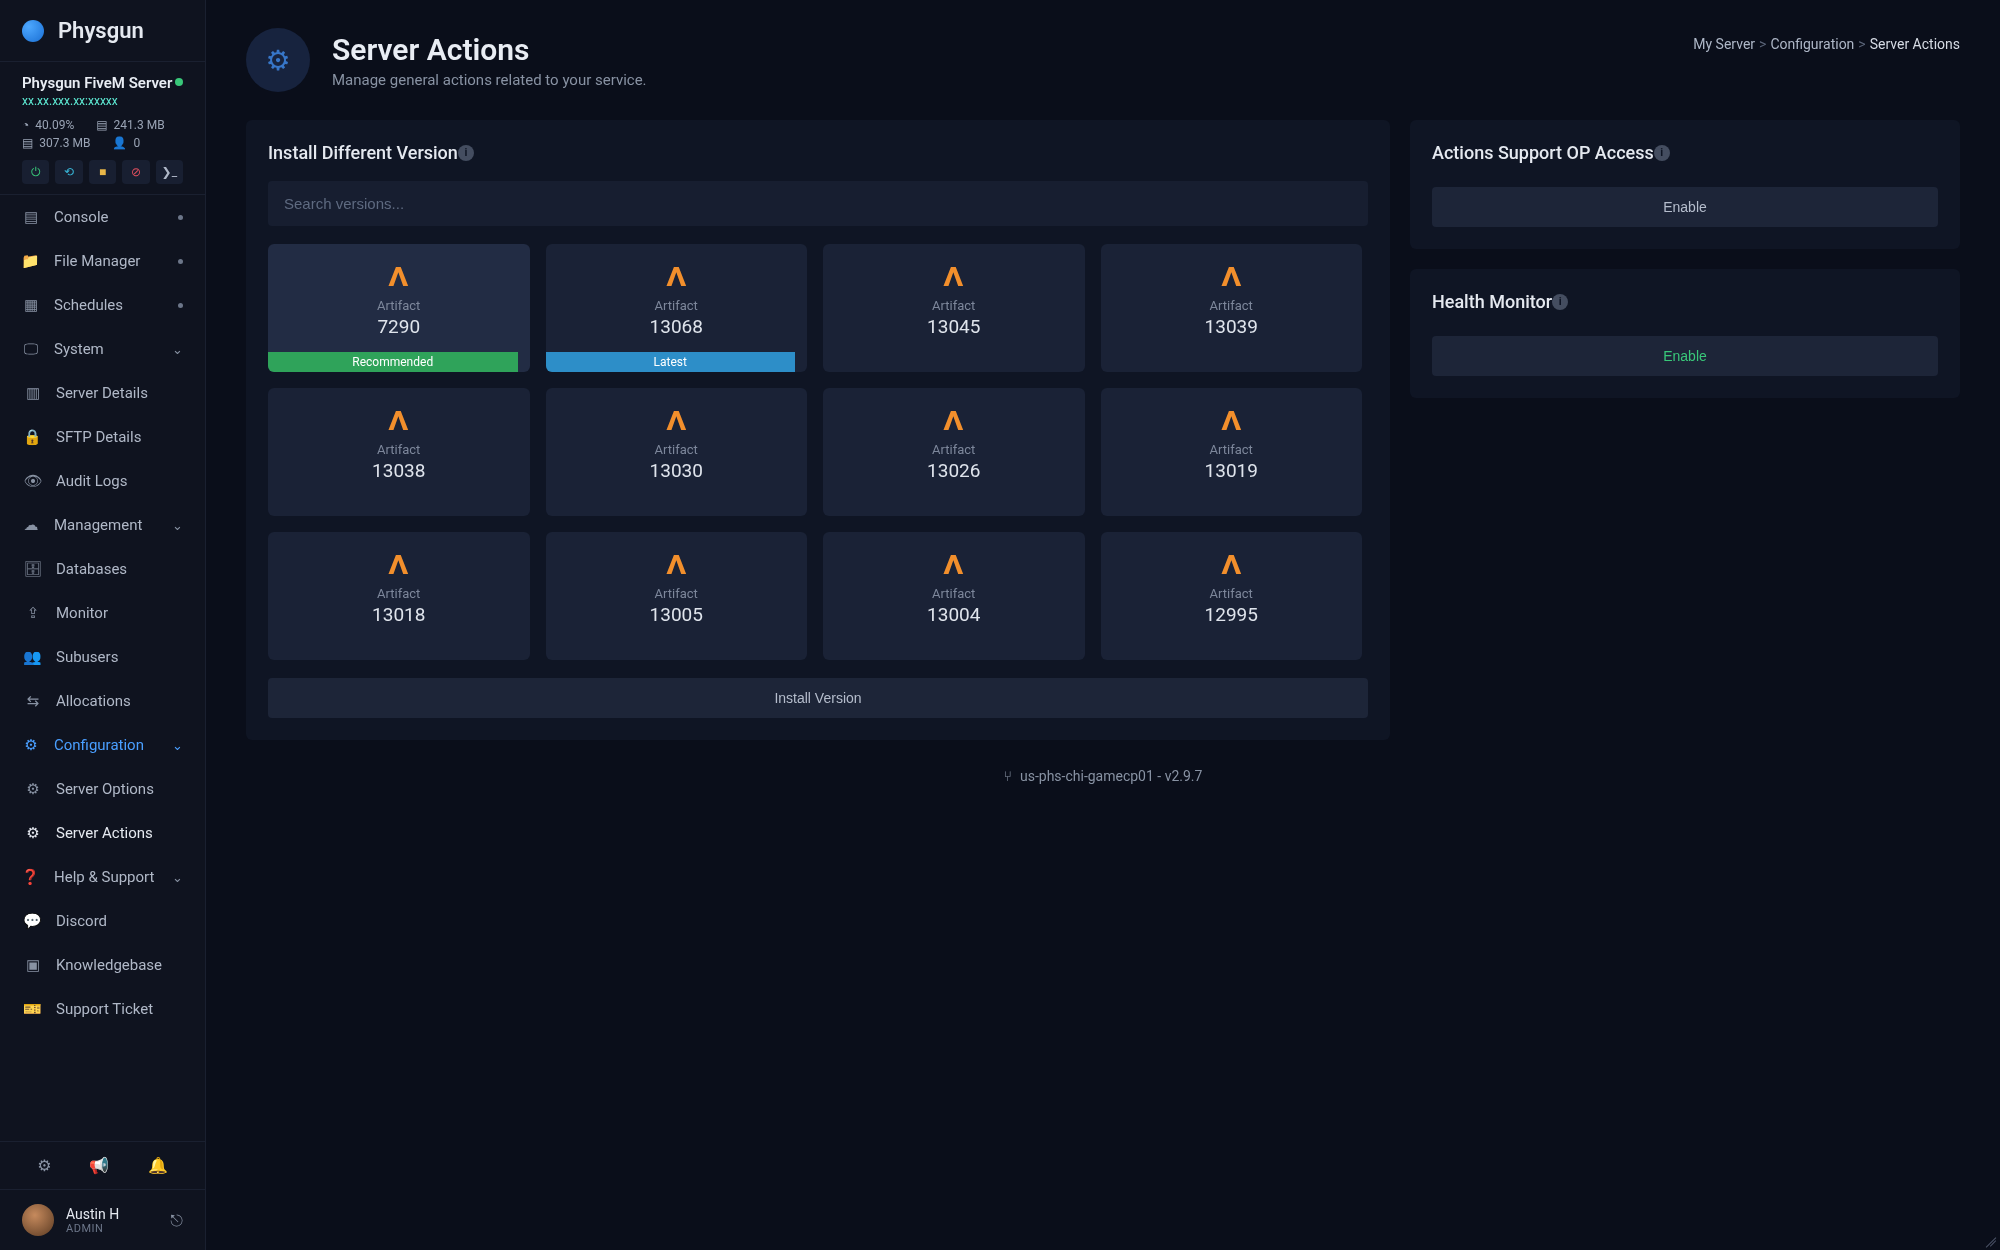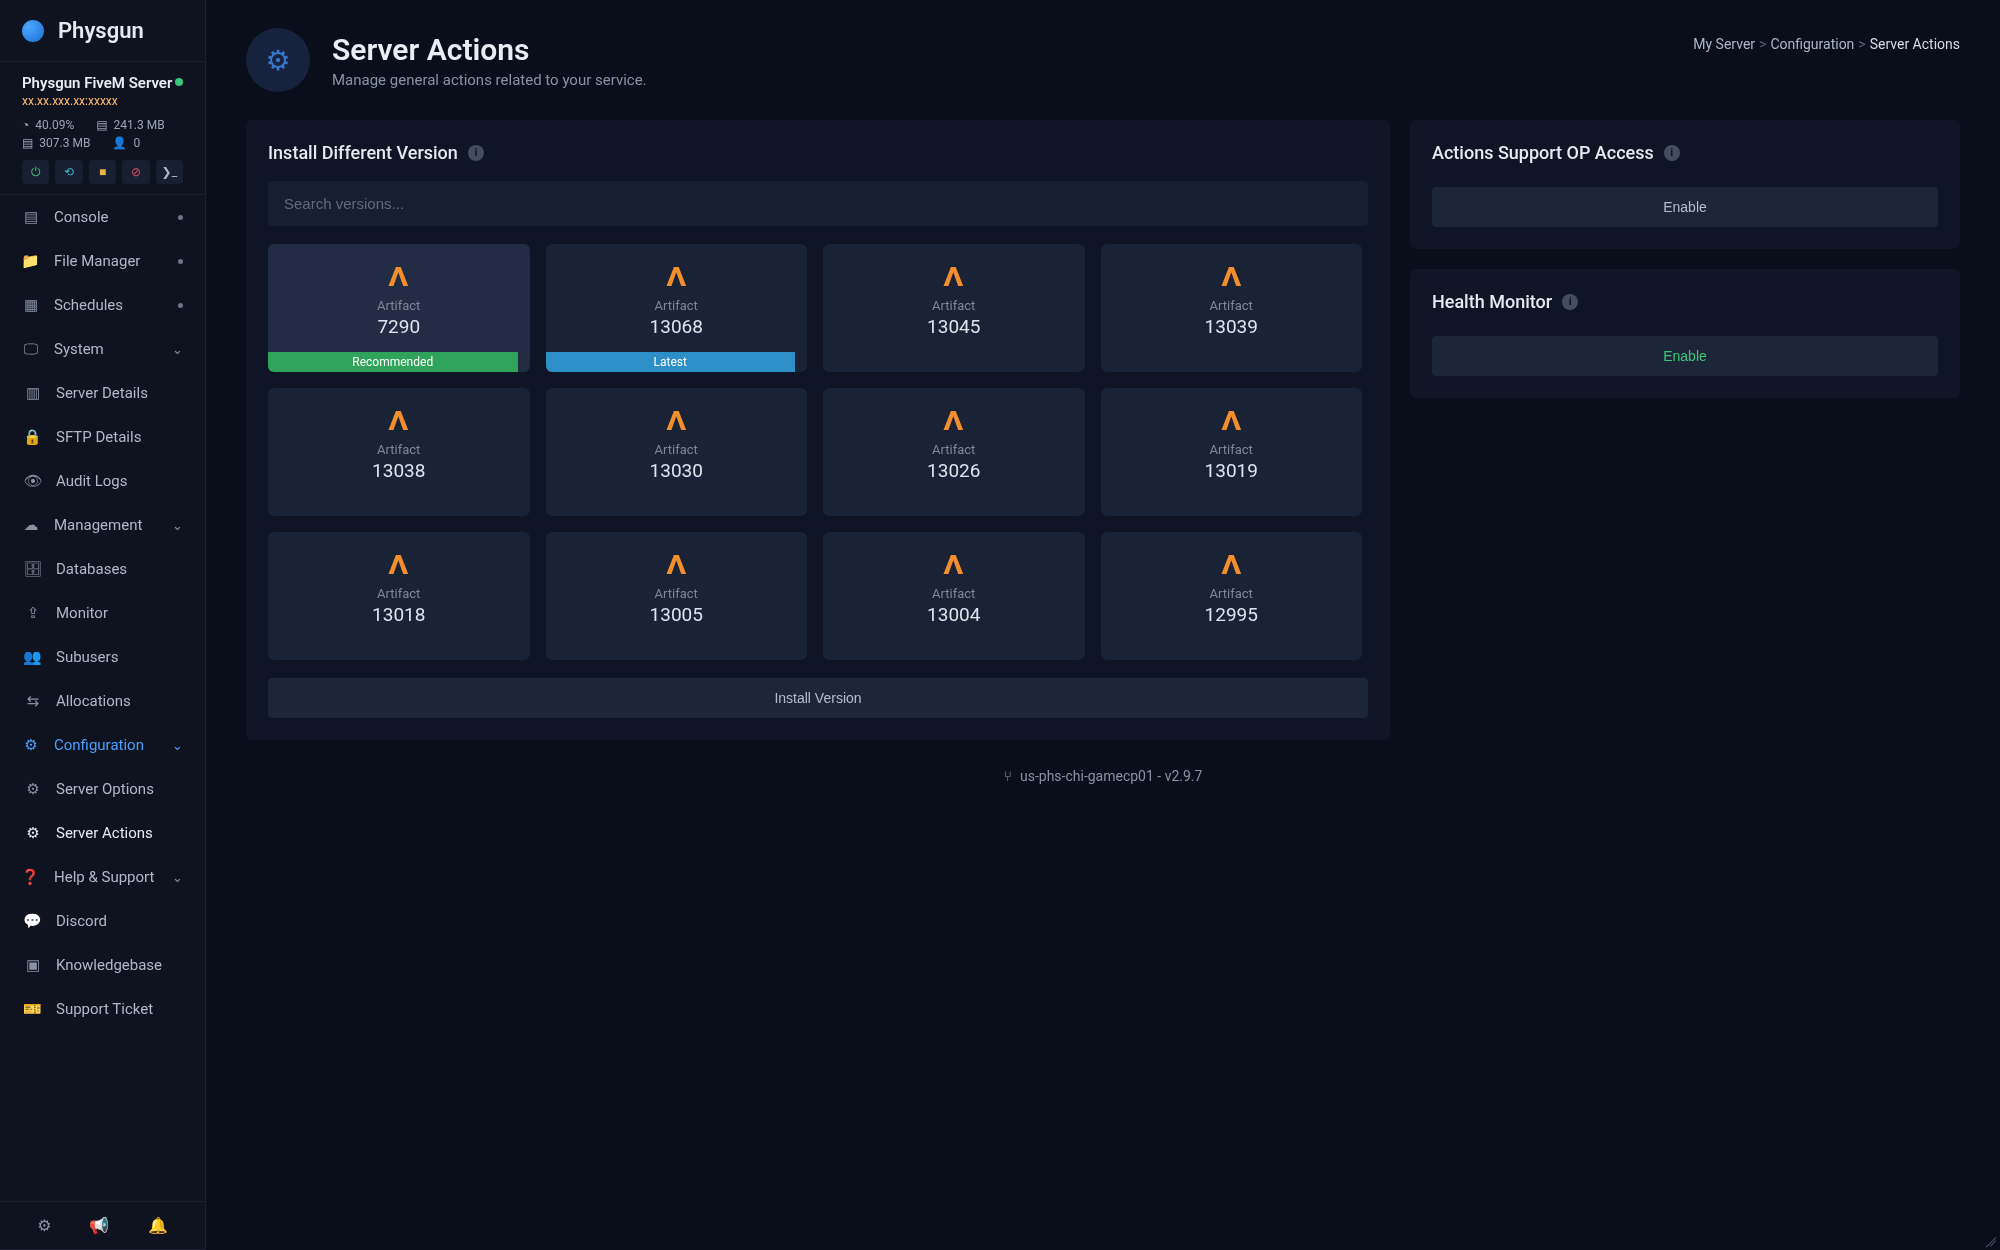--- a/index.html
+++ b/index.html
@@ -3,21 +3,21 @@
 <meta charset="utf-8">
 <style>
 * { margin: 0; padding: 0; box-sizing: border-box; }
 body { font-family: -apple-system, BlinkMacSystemFont, "Segoe UI", Roboto, sans-serif; background: #0a0e1a; color: #c5cdd9; width: 2000px; height: 1250px; overflow: hidden; display: flex; }
 .sidebar { width: 206px; background: #0f131f; display: flex; flex-direction: column; border-right: 1px solid #1a2030; }
 .logo-row { display: flex; align-items: center; padding: 18px 22px; gap: 14px; border-bottom: 1px solid #1a2030; }
 .logo-circle { width: 22px; height: 22px; border-radius: 50%; background: radial-gradient(circle at 30% 30%, #4da8ff, #1a6fd4); }
 .logo-text { font-size: 22px; font-weight: 600; color: #e5e9f0; }
 .server-block { padding: 12px 22px 10px; border-bottom: 1px solid #1a2030; position: relative; }
 .server-name { color: #e9edf4; font-size: 15px; font-weight: 600; }
-.server-ip { color: #fdba74; font-size: 12px; margin-top: 2px; }
+.server-ip { color: #5eead4; font-size: 12px; margin-top: 2px; }
 .status-dot { position: absolute; top: 16px; right: 22px; width: 8px; height: 8px; border-radius: 50%; background: #39c779; }
 .stats-row { display: flex; gap: 22px; margin-top: 10px; flex-wrap: wrap; }
 .stat { display: flex; align-items: center; gap: 6px; color: #9aa4b5; font-size: 12px; }
 .action-btns { display: flex; gap: 6px; margin-top: 10px; }
 .action-btn { width: 30px; height: 24px; background: #181f31; border-radius: 4px; display: flex; align-items: center; justify-content: center; cursor: pointer; font-size: 12px; }
 .ab-green { color: #39c779; }
 .ab-cyan { color: #38b7d8; }
 .ab-yellow { color: #e8b648; }
 .ab-red { color: #df4f5e; }
 .ab-gray { color: #aeb7c7; }
@@ -47,21 +47,21 @@
 .header-icon { width: 64px; height: 64px; border-radius: 50%; background: #17233e; display: flex; align-items: center; justify-content: center; font-size: 28px; color: #3776c8; }
 .page-title { font-size: 30px; font-weight: 600; color: #e9edf4; }
 .page-sub { font-size: 15px; color: #8892a3; margin-top: 4px; }
 .breadcrumb { display: flex; gap: 4px; font-size: 14px; color: #aeb7c7; margin-top: 8px; }
 .breadcrumb .sep { color: #5a6478; }
 .breadcrumb .last { color: #d6dbe4; }
 .content-row { display: flex; gap: 20px; align-items: flex-start; }
 .panel { background: #0f1524; border-radius: 6px; padding: 22px; }
 .panel-left { flex: 1; }
 .panel-right { width: 550px; display: flex; flex-direction: column; gap: 20px; }
-.panel-title { font-size: 18px; color: #e5e9f0; font-weight: 500; display: flex; align-items: center; gap: 10px; margin-bottom: 18px; }
+.panel-title { font-size: 18px; color: #e5e9f0; font-weight: 500; display: flex; align-items: center; margin-bottom: 18px; }
 .info-ico { width: 16px; height: 16px; border-radius: 50%; background: #444d60; color: #0f1524; font-size: 11px; display: flex; align-items: center; justify-content: center; font-weight: bold; }
 .search { width: 100%; background: #171e30; border: none; border-radius: 4px; padding: 14px 16px; color: #c5cdd9; font-size: 15px; margin-bottom: 18px; }
 .search::placeholder { color: #5e6a80; }
 .grid-wrap { position: relative; }
 .grid { display: grid; grid-template-columns: repeat(4, 1fr); gap: 16px; max-height: 550px; overflow-y: auto; padding-right: 6px; }
 .version-card { background: #1a2236; border-radius: 6px; display: flex; flex-direction: column; align-items: center; padding: 18px 10px 18px; cursor: pointer; position: relative; overflow: hidden; min-height: 128px; }
 .version-card.selected { background: #222c44; }
 .v-icon { font-size: 26px; color: #f28f2c; font-weight: bold; transform: scaleX(1.2); }
 .v-label { font-size: 13px; color: #7d879b; margin-top: 6px; }
 .v-num { font-size: 19px; color: #dfe4ec; margin-top: 2px; }
@@ -206,20 +206,28 @@
         <span>Support Ticket</span>
       </div>
   </div>
 
   <div class="sidebar-footer">
     <div class="footer-icons">
       <span>⚙</span>
       <span>📢</span>
       <span>🔔</span>
     </div>
+    <div class="user-row">
+      <div class="avatar"></div>
+      <div class="user-info">
+        <div class="user-name">Austin H</div>
+        <div class="user-role">ADMIN</div>
+      </div>
+      <span class="logout">⎋</span>
+    </div>
   </div>
 </div>
 
 <div class="main">
   <div class="header">
     <div class="header-left">
       <div class="header-icon">⚙</div>
       <div>
         <div class="page-title">Server Actions</div>
         <div class="page-sub">Manage general actions related to your service.</div>

